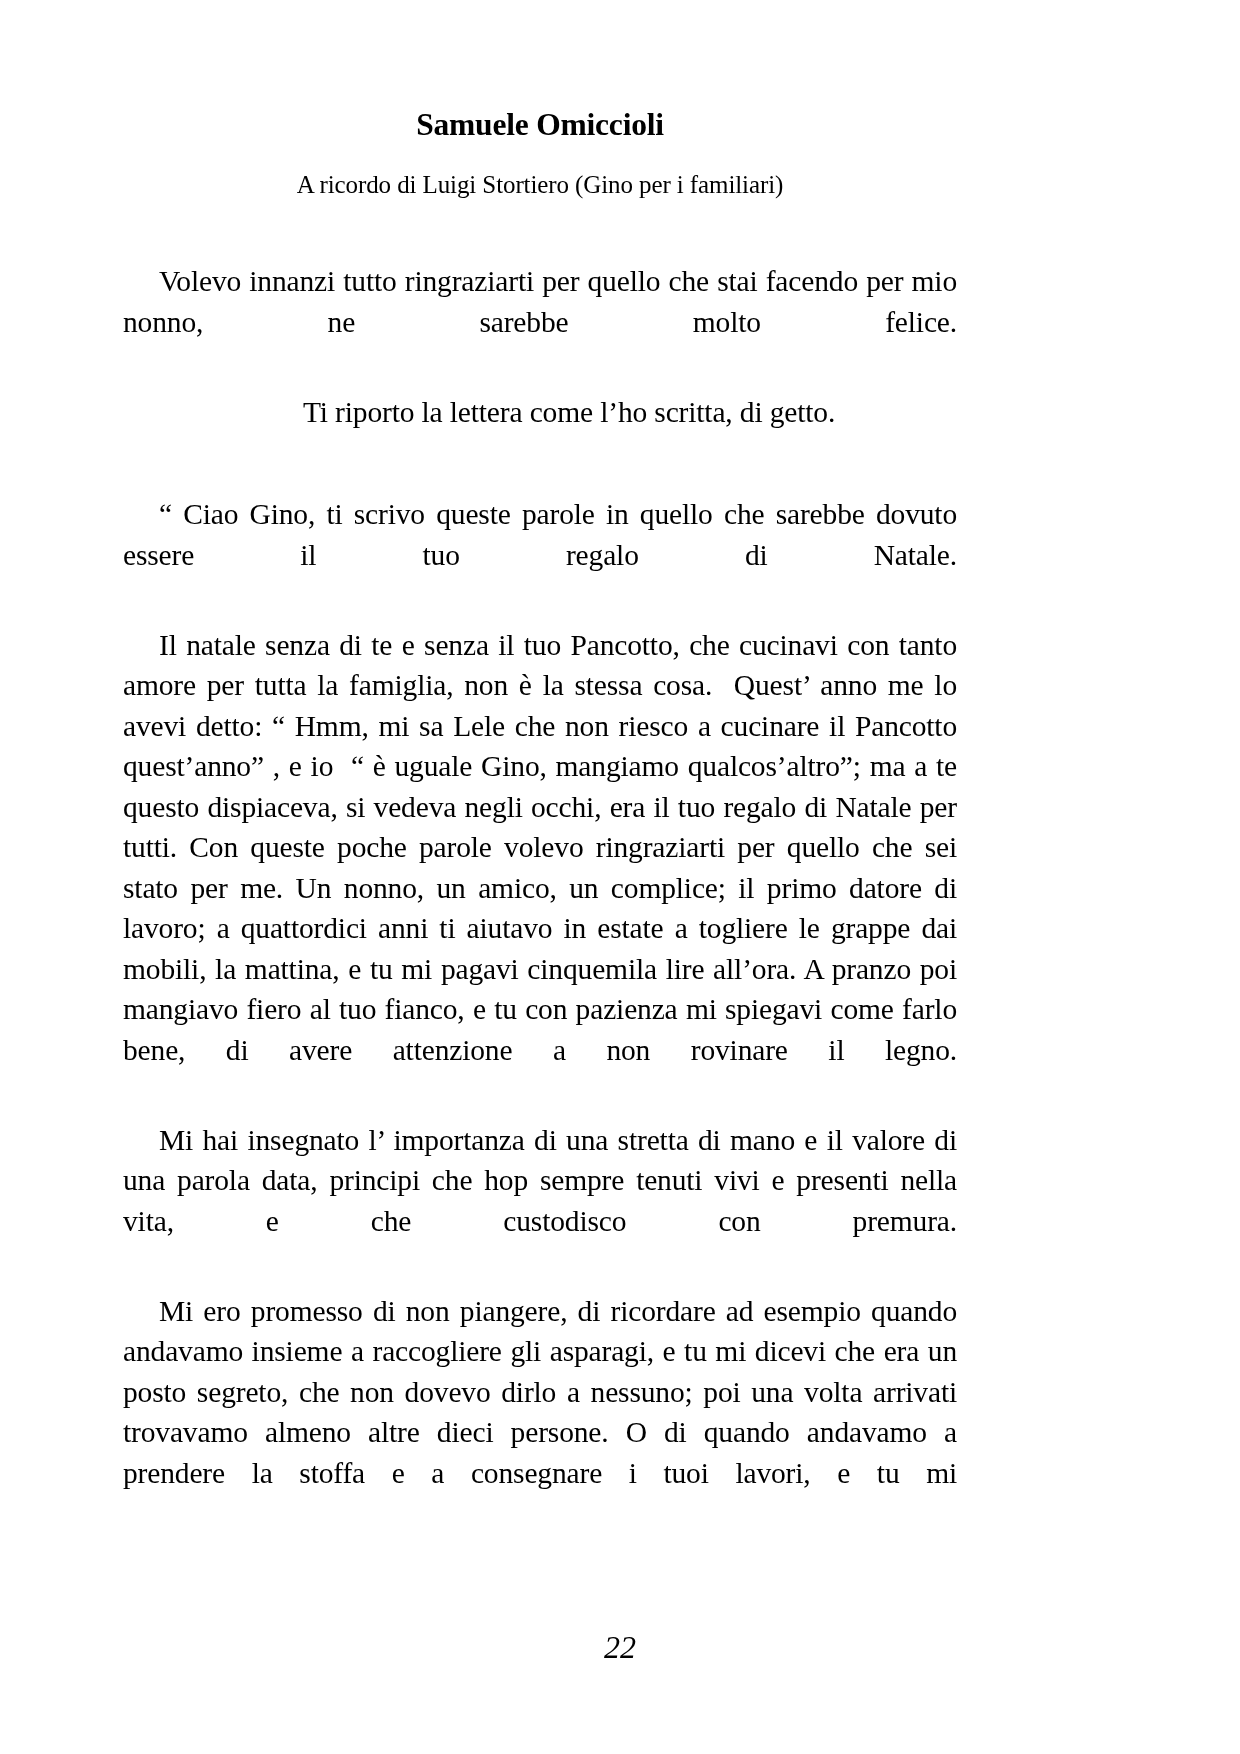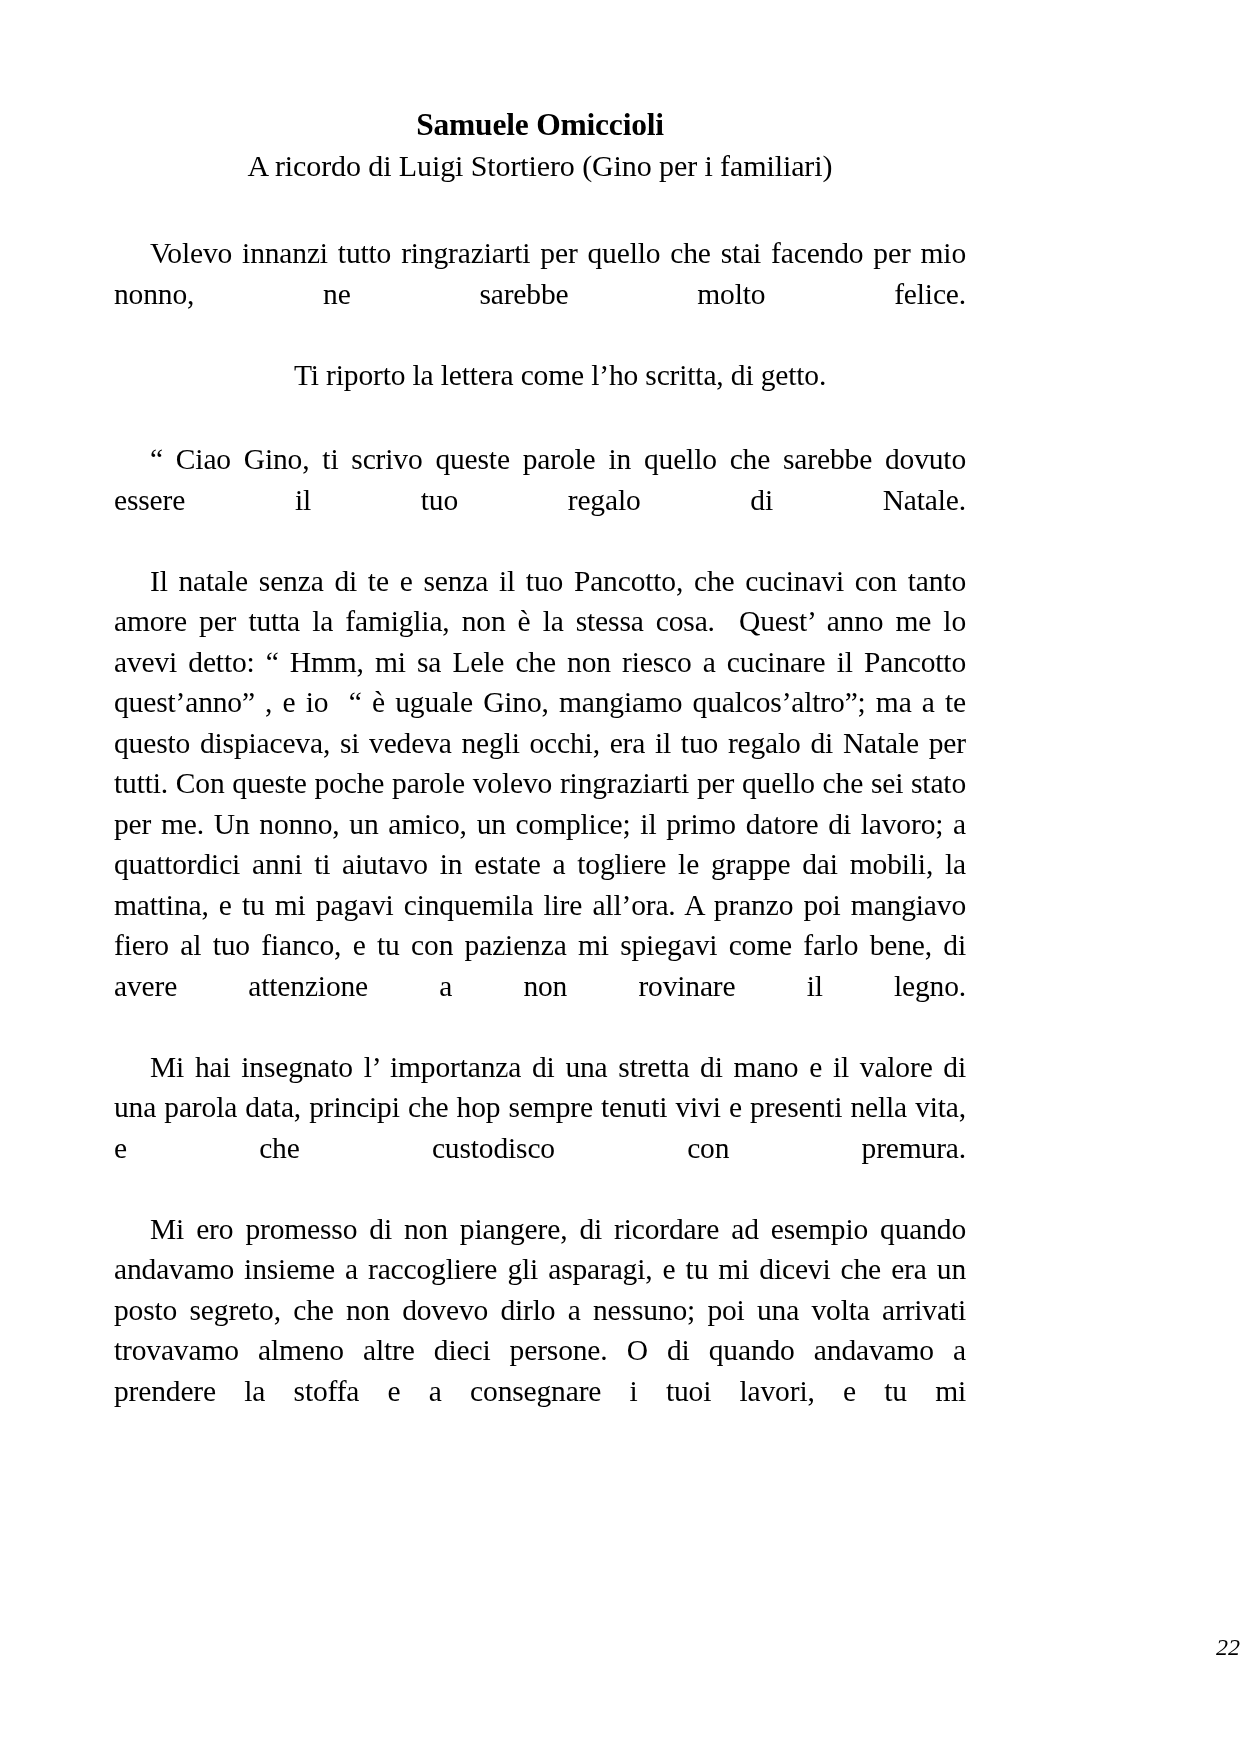--- a/index.html
+++ b/index.html
@@ -36,24 +36,25 @@
   .doc-title {
     font-weight: bold;
     font-size: 31.5px;
     line-height: 41px;
     text-align: center;
     letter-spacing: -0.2px;
   }
 
   .doc-subtitle {
     font-weight: normal;
-    font-size: 30px;
+    font-size: 25px;
     line-height: 42px;
     text-align: center;
     letter-spacing: -0.1px;
+    margin-top: 19px;
   }
 
   .gap-after-heading { height: 46px; }
   .gap-between-sections { height: 44px; }
 
   .section-label {
     font-style: italic;
     font-size: 29px;
     line-height: 40px;
     text-align: left;
@@ -61,21 +62,21 @@
     white-space: pre-wrap;
     letter-spacing: -0.1px;
   }
 
   .para {
     font-size: 29.5px;
     line-height: 40.5px;
     text-align: justify;
     text-justify: inter-word;
     text-indent: 36px;
-    margin: 0;
+    margin: 9px;
     white-space: pre-wrap;
     letter-spacing: -0.15px;
     word-spacing: 0px;
     hyphens: none;
   }
 
   
   .para::after {
     content: "";
     display: inline-block;
@@ -87,23 +88,23 @@
   .para.centerish {
     text-align: left;
     text-indent: 180px;
   }
 
   .page-number {
     position: absolute;
     left: 0;
     top: 1630px;
     width: 1240px;
-    text-align: right;
+    text-align: center;
     font-style: italic;
-    font-size: 24px;
+    font-size: 32px;
     line-height: 34px;
   }
 </style>
 </head>
 <body>
 
 <div class="page">
 
   <div class="content">
 

